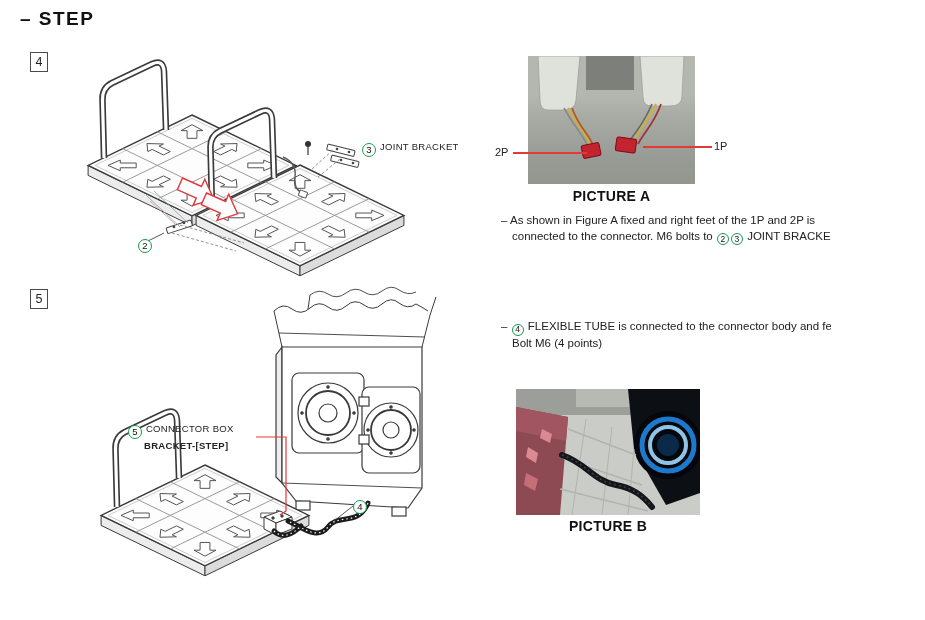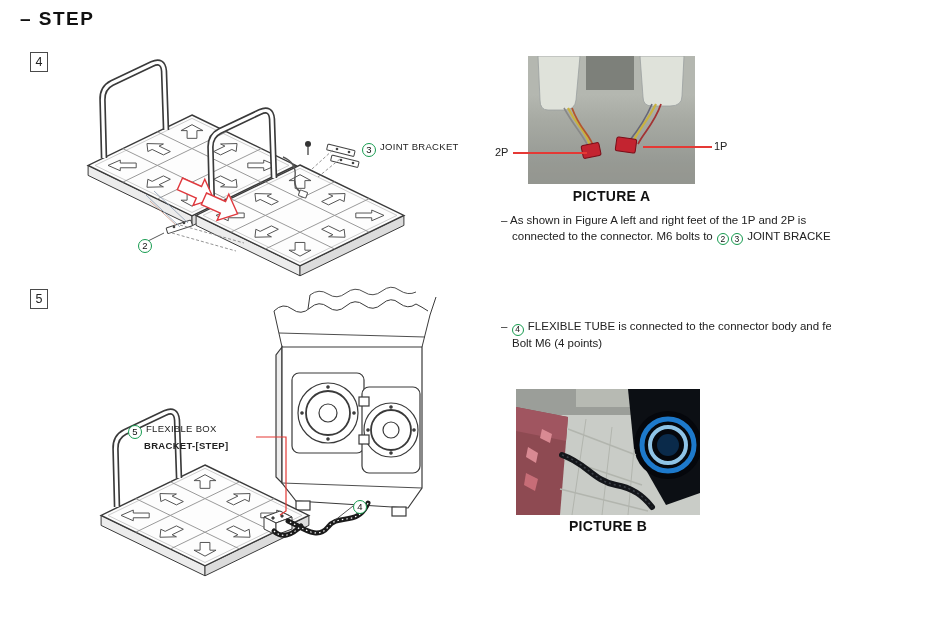--- a/index.html
+++ b/index.html
@@ -166,21 +166,21 @@
       <rect x="0" y="108" width="167" height="20" fill="#979a93" opacity="0.6"></rect>
     </svg>
   </div>
   <div class="plabel" style="left:495px; top:146px;">2P</div>
   <div class="redline" style="left:513px; top:152px; width:74px;"></div>
   <div class="plabel" style="left:714px; top:140px;">1P</div>
   <div class="redline" style="left:643px; top:146px; width:69px;"></div>
   <div class="caption" style="left:528px; top:188px; width:167px;">PICTURE A</div>
 
   <div class="abs para" style="left:501px; top:213px;">
-    <div class="rich">– As shown in Figure A left and right feet of the 1P and 2P is</div>
+    <div class="rich">– As shown in Figure A fixed and right feet of the 1P and 2P is</div>
     <div class="rich ind">connected to the connector. M6 bolts to <span class="circ">2</span><span class="circ">3</span> JOINT BRACKET</div>
   </div>
 
   <div class="abs step-box" style="left:30px; top:289px;">5</div>
 
   <svg class="abs" style="left:70px; top:285px;" width="400" height="335" viewBox="0 0 400 335">
 
     <g stroke="#3a3a3a" fill="#fff" stroke-width="1.2">
       <path d="M 240 10 q 9 -7 18 -1 q 9 6 18 -1 q 9 -7 18 -1 q 9 6 18 -1 q 9 -7 17 -1 q 9 6 17 2" fill="none" stroke-width="0.9"></path>
       <path d="M 212 62 L 204 26 M 352 62 L 360 30 M 240 10 L 238 24 M 366 12 L 360 30" fill="none" stroke-width="1"></path>
@@ -242,21 +242,21 @@
       <path class="tubeH" d="M 204 246 C 212 254 222 250 231 241"></path>
     </g>
 
     <polyline points="186,152 216,152 216,226 210,230" fill="none" stroke="#e53935" stroke-width="1.2"></polyline>
     <path d="M 283 221 L 264 236" stroke="#444" stroke-width="0.9" fill="none"></path>
   </svg>
 
   <div class="abs callout" style="left:127px; top:422px; line-height:13px;">
     <div>
       <span class="circ big">5</span>
-      <span class="lbl">FLEXIBLE BOX</span>
+      <span class="lbl">CONNECTOR BOX</span>
     </div>
     <div class="line2">BRACKET-[STEP]</div>
   </div>
 
   <div class="abs callout" style="left:352px; top:499px;">
     <span class="circ big">4</span>
   </div>
 
   <div class="abs para" style="left:501px; top:319px;">
     <div class="rich">– <span class="circ">4</span> FLEXIBLE TUBE is connected to the connector body and feet.</div>

